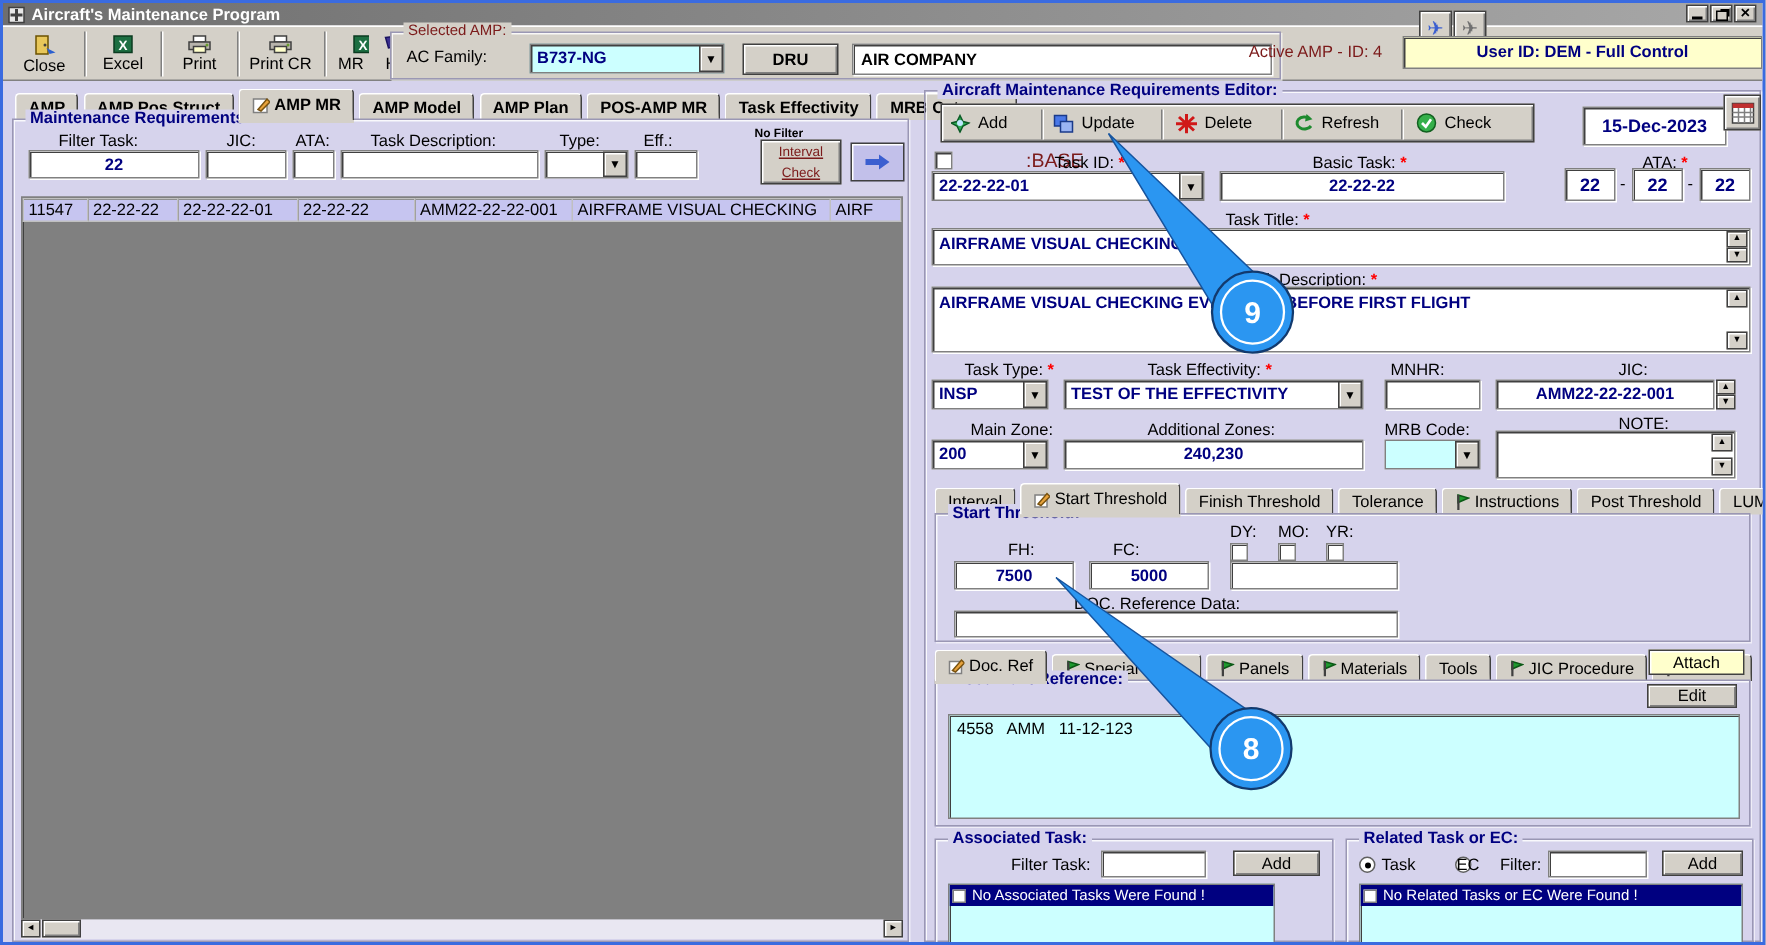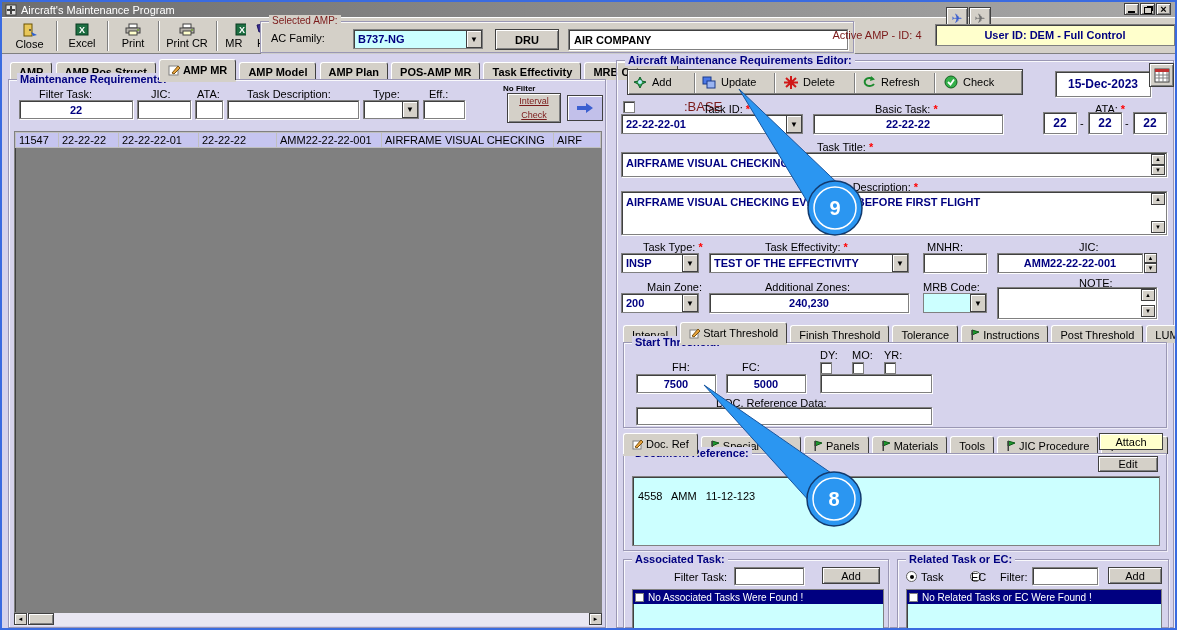--- a/index.html
+++ b/index.html
@@ -14,21 +14,21 @@
   .grp { border:1px solid #9a97b4; box-shadow: inset 1px 1px 0 rgba(255,255,255,.85), 1px 1px 0 rgba(255,255,255,.6); }
   .legend { position:absolute; top:-7px; left:8px; padding:0 3px; font-weight:bold; color:#000080; background:#d6d3ec; white-space:nowrap; }
   .val { color:#000080; font-weight:bold; }
   .ctr { display:flex; align-items:center; justify-content:center; }
   .lft { display:flex; align-items:center; }
   .lbl { white-space:nowrap; }
   .req { color:#ff0000; font-weight:bold; margin-left:3px; }
 
   
   .titlebar { position:absolute; left:0; top:0; width:100%; height:15px; background:linear-gradient(90deg,#6e6e6e,#a8a8a8); display:flex; align-items:center; padding-left:3px; }
-  .title-text { color:#fff; font-weight:normal; font-size:11px; margin-left:4px; }
+  .title-text { color:#fff; font-weight:bold; font-size:11px; margin-left:4px; }
   .wbtn { width:15px; height:12px; margin-left:1px; display:flex; align-items:center; justify-content:center; }
   .glyph-min { width:7px; height:2px; background:#000; margin-top:6px; }
   .glyph-restore { width:8px; height:7px; border:1px solid #000; box-shadow:2px -2px 0 -1px #000; margin-top:2px; }
   .glyph-close { font-weight:bold; font-size:11px; line-height:10px; }
 
   
   .toolbar { position:absolute; left:0; top:15px; width:100%; height:37px; background:#d4d0c8; border-top:1px solid #fff; border-bottom:1px solid #808080; }
   .tbtn { position:absolute; top:2px; height:32px; display:flex; flex-direction:column; align-items:center; justify-content:center; gap:1px; background:#d4d0c8; }
   .tsep { position:absolute; top:3px; height:30px; width:2px; border-left:1px solid #808080; border-right:1px solid #ffffff; }
 
@@ -512,32 +512,32 @@
     <div class="a ctr" style="left:482px;top:372px;width:64px;height:17px;background:#ffffcc;border:1px solid #404040;box-shadow:inset 1px 1px 0 #fff;">
         <span>Attach</span>
       </div>
 
     <div class="a grp" style="left:6px;top:392px;width:544px;height:98px;">
       <span class="legend">Document Reference:</span>
       <div class="a raised ctr" style="left:474px;top:2px;width:60px;height:16px;">
           <span>Edit</span>
         </div>
       <div class="a listbox" style="left:8px;top:22px;width:528px;height:70px;">
-        <div style="padding:13px 5px;white-space:pre;">4558   AMM   11-12-123</div>
+        <div style="padding:3px 5px;white-space:pre;">4558   AMM   11-12-123</div>
       </div>
     </div>
 
     <div class="a grp" style="left:6px;top:498px;width:266px;height:70px;">
       <span class="legend">Associated Task:</span>
       <span class="a lbl" style="left:50px;top:11px;">Filter Task:</span>
       <div class="a sunken" style="left:110px;top:7px;width:70px;height:18px;"><span></span></div>
       <div class="a raised ctr" style="left:198px;top:7px;width:58px;height:17px;">
           <span>Add</span>
         </div>
-      <div class="a listbox" style="left:8px;top:29px;width:252px;height:40px;">
+      <div class="a listbox" style="left:8px;top:29px;width:218px;height:40px;">
         <div class="listrow">
             <span class="cb"></span>
             <span>No Associated Tasks Were Found !</span>
           </div>
       </div>
     </div>
 
     <div class="a grp" style="left:280px;top:498px;width:272px;height:70px;">
       <span class="legend">Related Task or EC:</span>
       <span class="radio on a" style="left:8px;top:11px;"></span>

